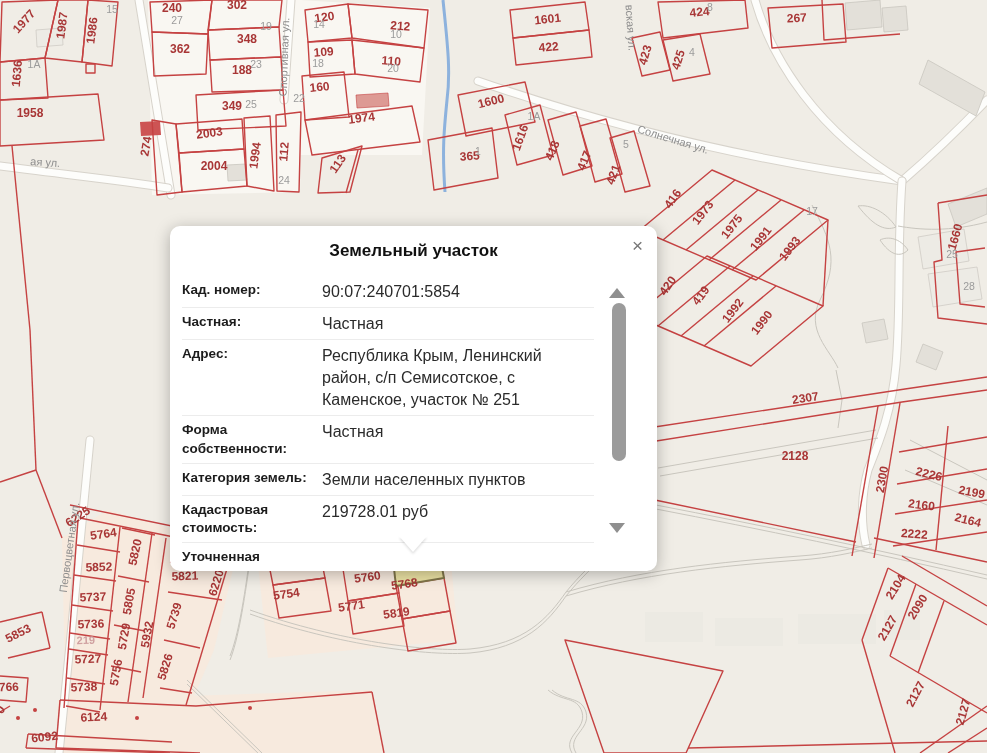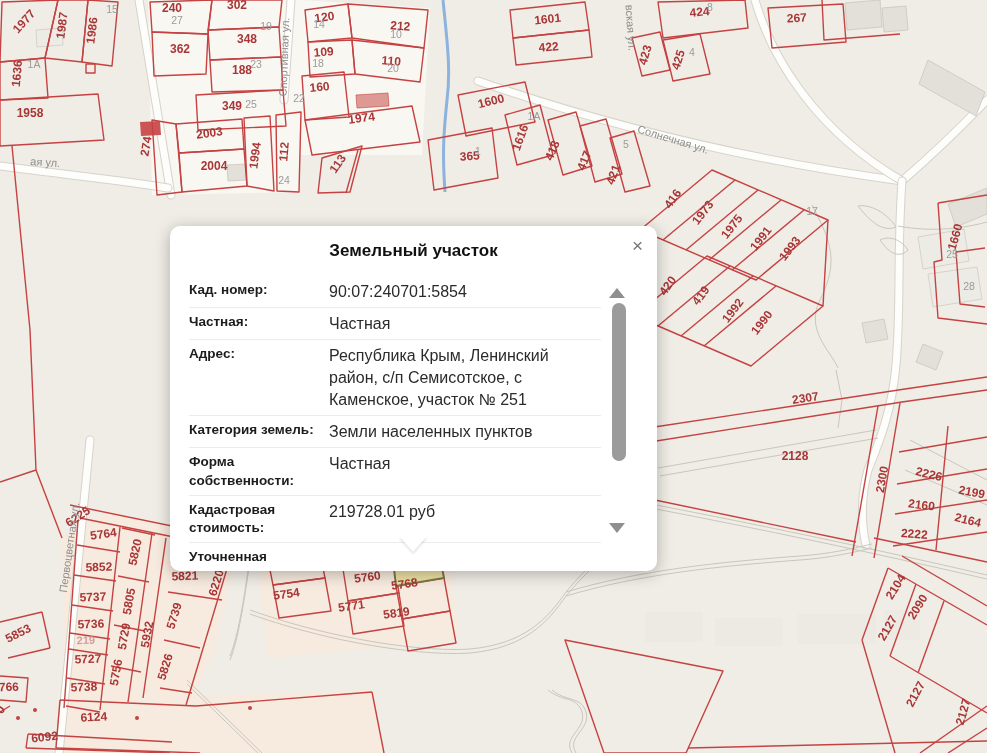--- a/index.html
+++ b/index.html
@@ -20,21 +20,21 @@
   .stream{stroke:#82abdb;fill:none;stroke-width:3;opacity:.9;}
   .sel{fill:#eae1a3;stroke:#80764a;stroke-width:2;}
   .wm{fill:#eae7e0;opacity:.55;}
   .dot{fill:#c54242;}
   
   .popup{position:absolute;left:170px;top:193px;width:487px;height:345px;background:#fff;
          border-radius:10px;box-shadow:0 3px 16px rgba(0,0,0,.28);overflow:hidden;margin-top:33px;}
   .popup-title{text-align:center;font-weight:bold;font-size:17px;color:#111;padding-top:15px;}
   .popup-close{position:absolute;right:12px;top:8px;border:none;background:none;font-size:19px;
          color:#777;cursor:pointer;line-height:1;padding:2px;}
-  .rows{position:absolute;left:19px;top:50px;width:412px;}
+  .rows{position:absolute;left:12px;top:50px;width:412px;}
   .row{display:flex;border-bottom:1px solid #ececec;padding:5px 0 4px 0;}
   .row:last-child{border-bottom:none;}
   .row-label{width:140px;flex-shrink:0;font-weight:bold;font-size:13.5px;color:#1c1c1c;line-height:1.38;}
   .row-value{font-size:16px;color:#2b2b2b;line-height:1.38;width:262px;}
   .sb-up{position:absolute;right:32px;top:62px;width:0;height:0;
          border-left:8px solid transparent;border-right:8px solid transparent;border-bottom:10px solid #8f8f8f;}
   .sb-down{position:absolute;right:32px;top:297px;width:0;height:0;
          border-left:8px solid transparent;border-right:8px solid transparent;border-top:10px solid #8f8f8f;}
   .sb-thumb{position:absolute;right:31px;top:77px;width:14px;height:158px;background:#9b9b9b;border-radius:7px;}
   .pointer{position:absolute;left:399px;top:536px;width:0;height:0;
@@ -375,27 +375,27 @@
       <div class="row-label">Частная:</div>
       <div class="row-value">Частная</div>
     </div>
 
     <div class="row">
       <div class="row-label">Адрес:</div>
       <div class="row-value">Республика Крым, Ленинский район, с/п Семисотское, с Каменское, участок № 251</div>
     </div>
 
     <div class="row">
+      <div class="row-label">Форма собственности:</div>
+      <div class="row-value">Частная</div>
+    </div>
+
+    <div class="row">
       <div class="row-label">Категория земель:</div>
       <div class="row-value">Земли населенных пунктов</div>
-    </div>
-
-    <div class="row">
-      <div class="row-label">Форма собственности:</div>
-      <div class="row-value">Частная</div>
     </div>
 
     <div class="row">
       <div class="row-label">Кадастровая стоимость:</div>
       <div class="row-value">219728.01 руб</div>
     </div>
 
     <div class="row">
       <div class="row-label">Уточненная площадь:</div>
     </div>

